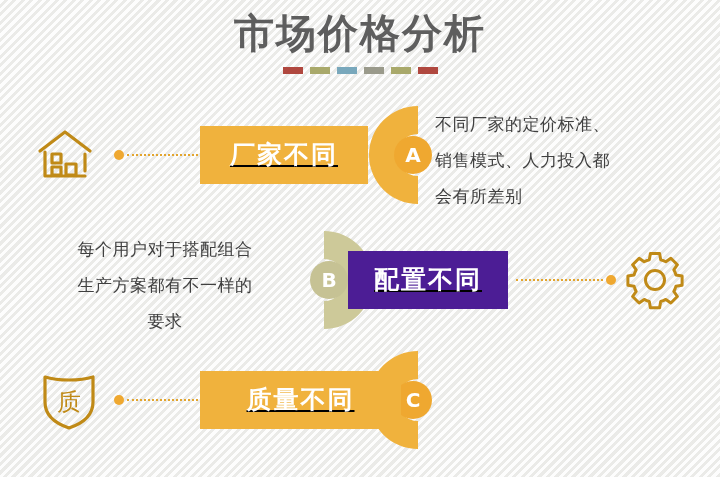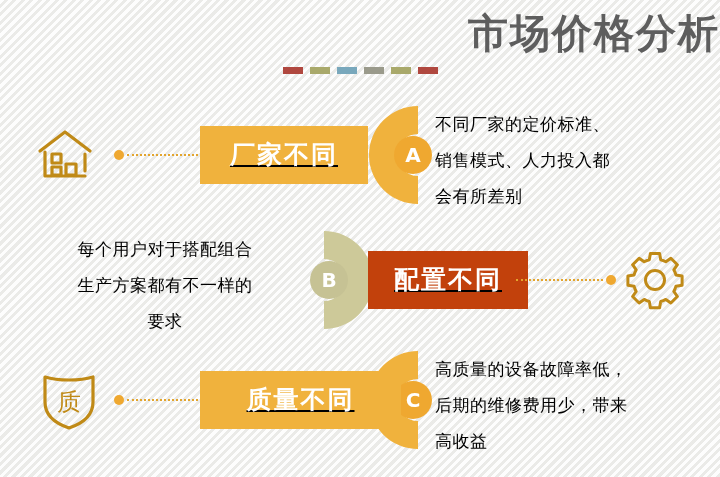--- a/index.html
+++ b/index.html
@@ -29,21 +29,21 @@
     width: 720px;
     height: 477px;
   }
 
   
   .title-wrap {
     position: absolute;
     top: 6px;
     left: 0;
     width: 720px;
-    text-align: right;
+    text-align: center;
   }
   .title-text {
     font-family: "DejaVu Sans", "Liberation Sans", sans-serif;
     font-size: 40px;
     font-weight: bold;
     letter-spacing: 2px;
     color: #5e5e5e;
     line-height: 54px;
   }
   .dash-row {
@@ -120,21 +120,21 @@
   }
   .connector.rev { flex-direction: row-reverse; }
   .connector.rev .connector-line { margin-left: 0; margin-right: 3px; }
 
   
   .para {
     position: absolute;
     font-family: "DejaVu Sans", "Liberation Sans", sans-serif;
     font-size: 17px;
     line-height: 36px;
-    color: #000000;
+    color: #404040;
     letter-spacing: 0.5px;
     white-space: pre-line;
   }
   .para.right { left: 435px; top: 6px; width: 265px; text-align: left; }
   .para.left  { left: 35px;  top: 6px; width: 260px; text-align: center; }
 
   
   .icon-box {
     position: absolute;
     top: 22px;
@@ -207,21 +207,21 @@
 要求</div>
 
     <div class="arc" style="left:292px;">
       <svg width="110" height="110" viewBox="0 0 110 110">
         <path d="M 32 6 A 49 49 0 1 1 32 104 L 32 76 A 21 21 0 1 0 32 34 Z" fill="#cdc999"></path>
         <circle cx="37" cy="55" r="19" fill="#c6c294"></circle>
         <text x="37" y="55" text-anchor="middle" dominant-baseline="central" font-family="DejaVu Sans, Liberation Sans, sans-serif" font-size="20" font-weight="bold" fill="#ffffff">B</text>
       </svg>
     </div>
 
-    <div class="banner" style="left:368px; width:160px; background:#c2410c;">
+    <div class="banner" style="left:348px; width:160px; background:#4c1d95;">
       <span class="banner-label">配置不同</span>
     </div>
 
     <div class="connector rev" style="left:516px; width:100px;">
       <span class="connector-dot"></span>
       <span class="connector-line"></span>
     </div>
 
     <div class="icon-box" style="left:622px;">
       <svg width="62" height="62" viewBox="0 0 62 62">
@@ -252,18 +252,15 @@
         <path d="M 78 6 A 49 49 0 1 0 78 104 L 78 76 A 21 21 0 1 1 78 34 Z" fill="#f0b23d"></path>
         <circle cx="73" cy="55" r="19" fill="#efa830"></circle>
         <text x="73" y="55" text-anchor="middle" dominant-baseline="central" font-family="DejaVu Sans, Liberation Sans, sans-serif" font-size="20" font-weight="bold" fill="#ffffff">C</text>
       </svg>
     </div>
 
     <div class="banner" style="left:200px; width:201px; background:#f0b23d;">
       <span class="banner-label">质量不同</span>
     </div>
 
-    <div class="para right">高质量的设备故障率低，
-后期的维修费用少，带来
-高收益</div>
   </div>
 
 </div>
 
 </body></html>

